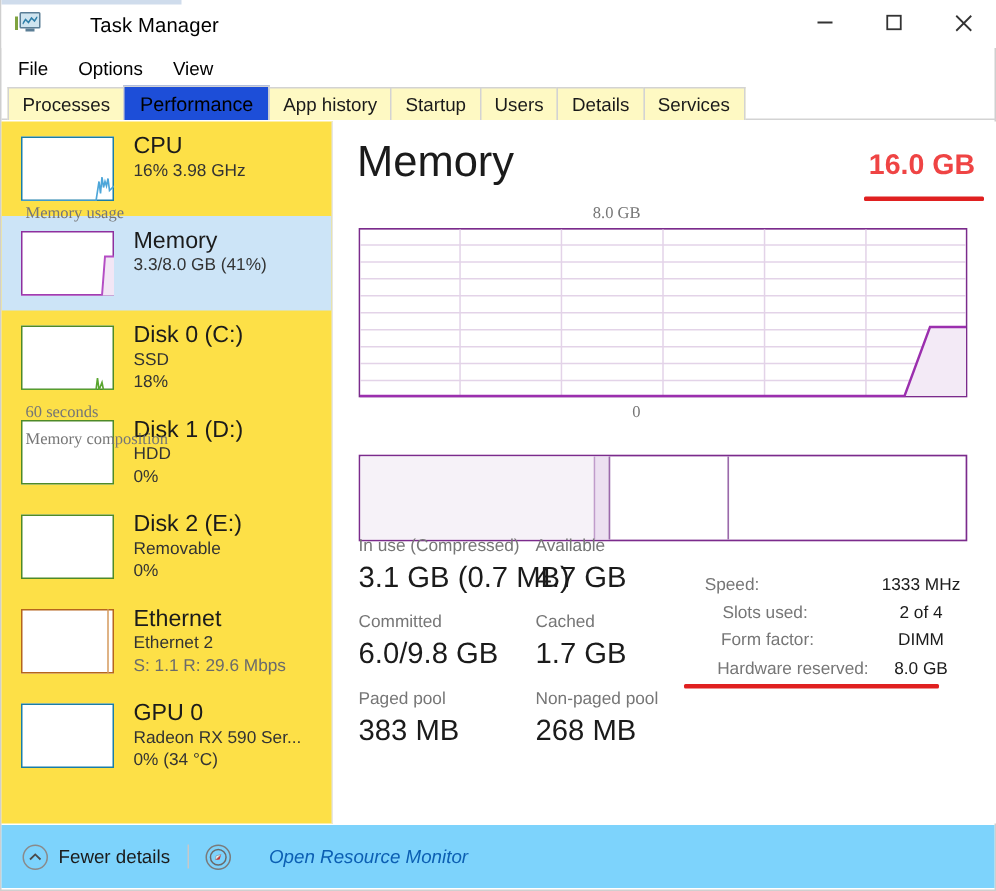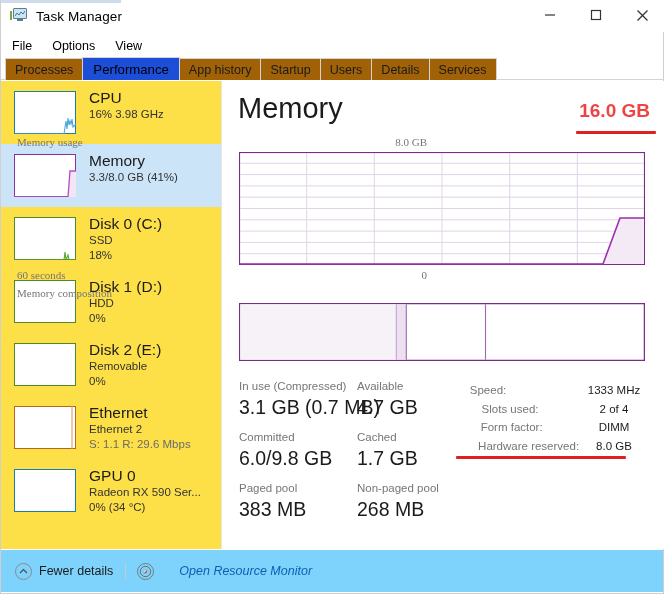--- a/index.html
+++ b/index.html
@@ -16,21 +16,21 @@
     background: #ffffff;
     border: 1px solid #cfcfcf;
     border-top: none;
   }
 
   
   #titlebar {
     position: absolute; left: 0; top: 0;
     width: 664px; height: 32px;
     background: #ffffff;
-    display: flex; align-items: center;
+    display: flex; align-items: center; gap: 24px;
   }
   #title-icon {
     margin-left: 9px; width: 18px; height: 16px;
     position: relative; flex: none;
   }
   #title-icon .mon {
     position: absolute; left: 3px; top: 0;
     width: 14px; height: 11px;
     border: 1.5px solid #5b7e96; border-radius: 1px;
     background: #cfe4ef;
@@ -83,21 +83,21 @@
   }
   #tabstrip::after {
     content: ""; position: absolute; left: 0; bottom: 0;
     width: 664px; height: 1px; background: #d3d3d3;
   }
   .tab {
     position: relative; z-index: 2;
     height: 22px; padding: 0 9px;
     display: flex; align-items: center;
     font-size: 12.5px; color: #1a1a1a;
-    background: #a16207;
+    background: #fef9c3;
     border: 1px solid #d3d3d3;
     border-bottom: none;
     margin-right: -1px;
   }
   .tab.active {
     background: #1d4ed8;
     height: 23px;
     color: #000;
     font-size: 13.2px;
     padding: 0 10px;
@@ -168,21 +168,21 @@
     position: absolute; left: 238px; top: 152px;
     width: 406px; height: 113px;
   }
   
   #composition {
     position: absolute; left: 238px; top: 303px;
     width: 406px; height: 58px;
   }
 
   
-  #stats { position: absolute; left: 238px; top: 378px; width: 215px; }
+  #stats { position: absolute; left: 238px; top: 356px; width: 215px; }
   .stat-grid { display: grid; grid-template-columns: 118px 97px; }
   .stat-lbl { font-size: 11.5px; color: #767676; line-height: 16px; }
   .stat-val { font-size: 19.5px; color: #1b1b1b; line-height: 27px; white-space: nowrap; }
   .pad-top { margin-top: 8px; }
 
   #specs { position: absolute; left: 459px; top: 381px; width: 190px; }
   .spec-row { display: flex; line-height: 18.5px; justify-content: center; }
   .spec-lbl { width: 118px; font-size: 11.5px; color: #767676; }
   .spec-val { font-size: 11.5px; color: #1b1b1b; }
 

